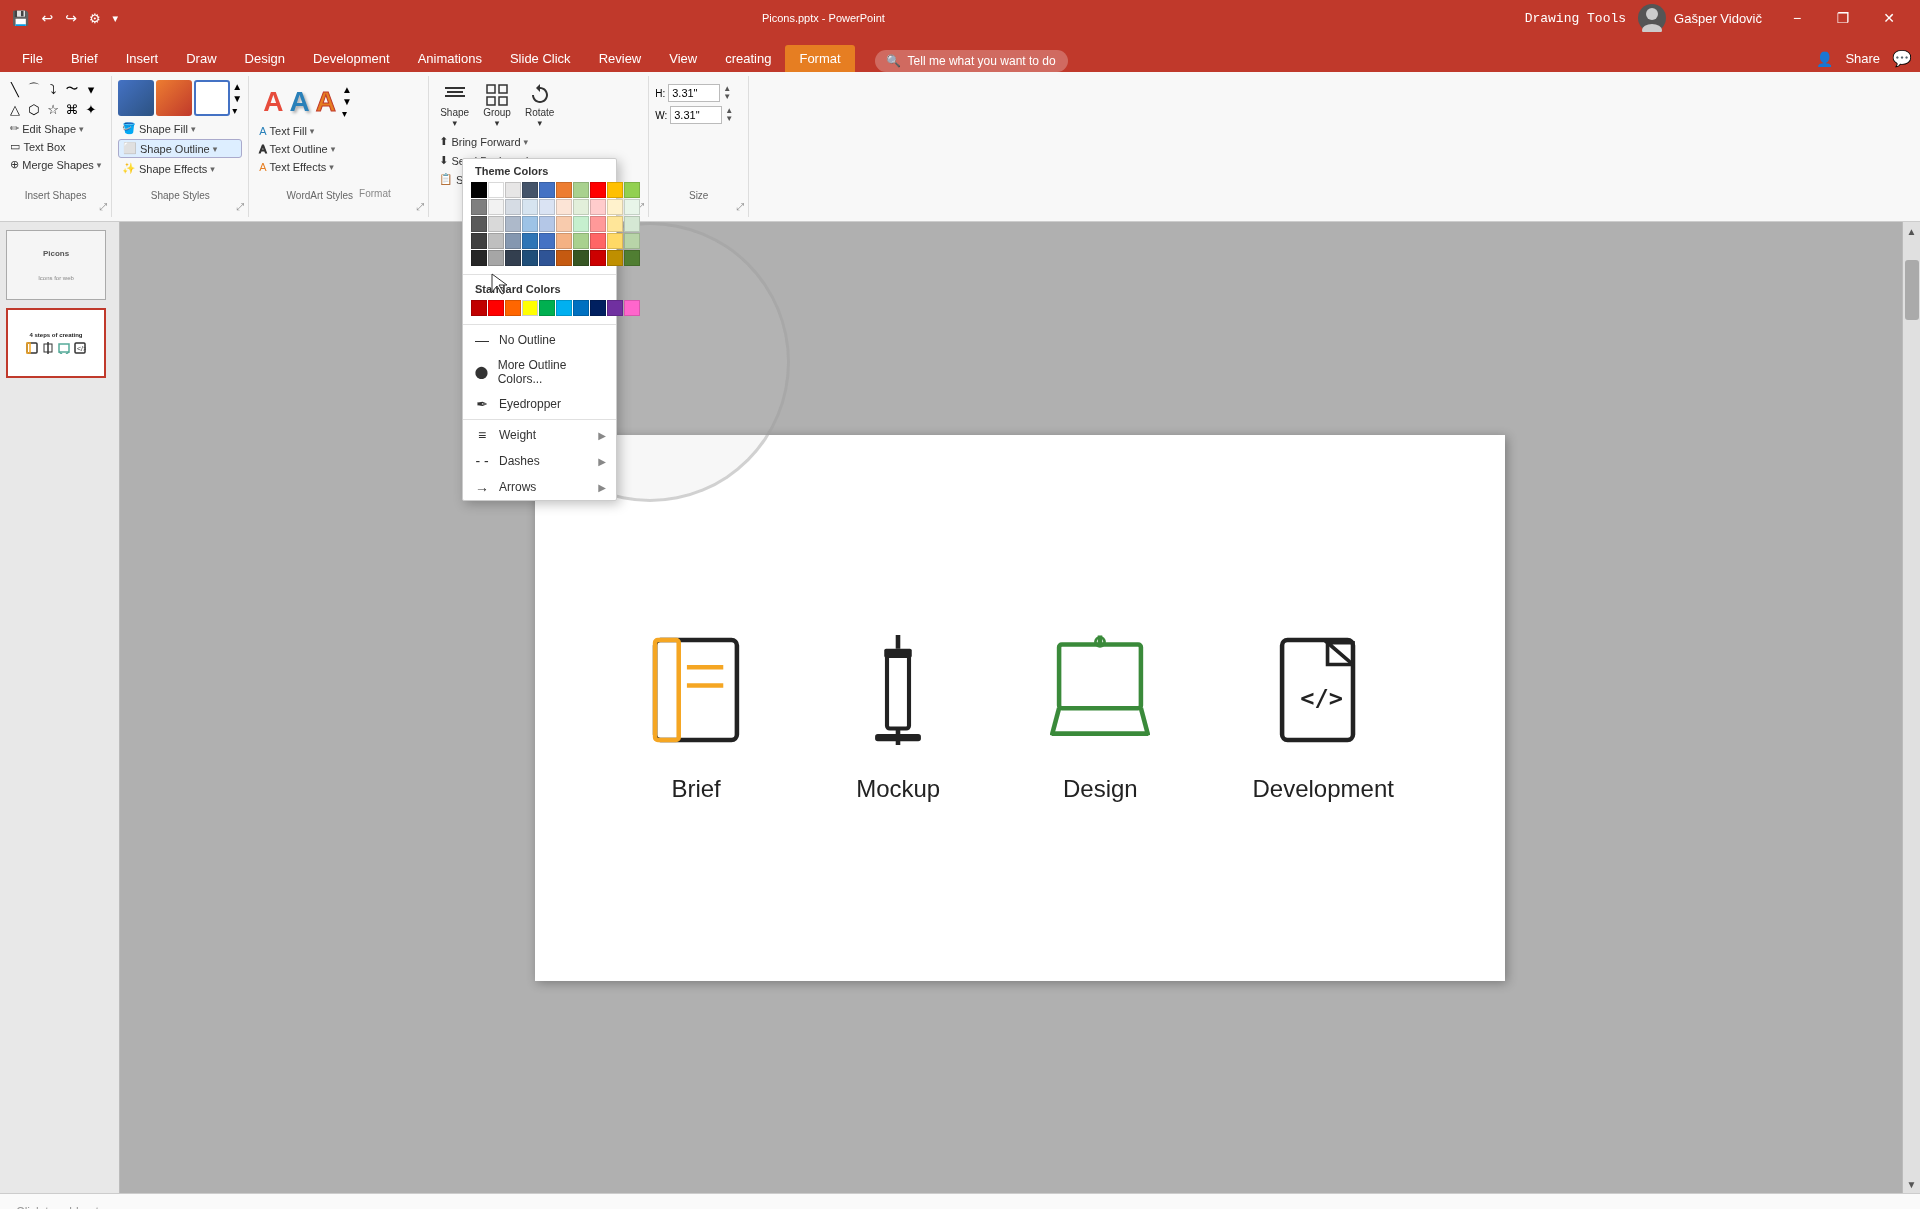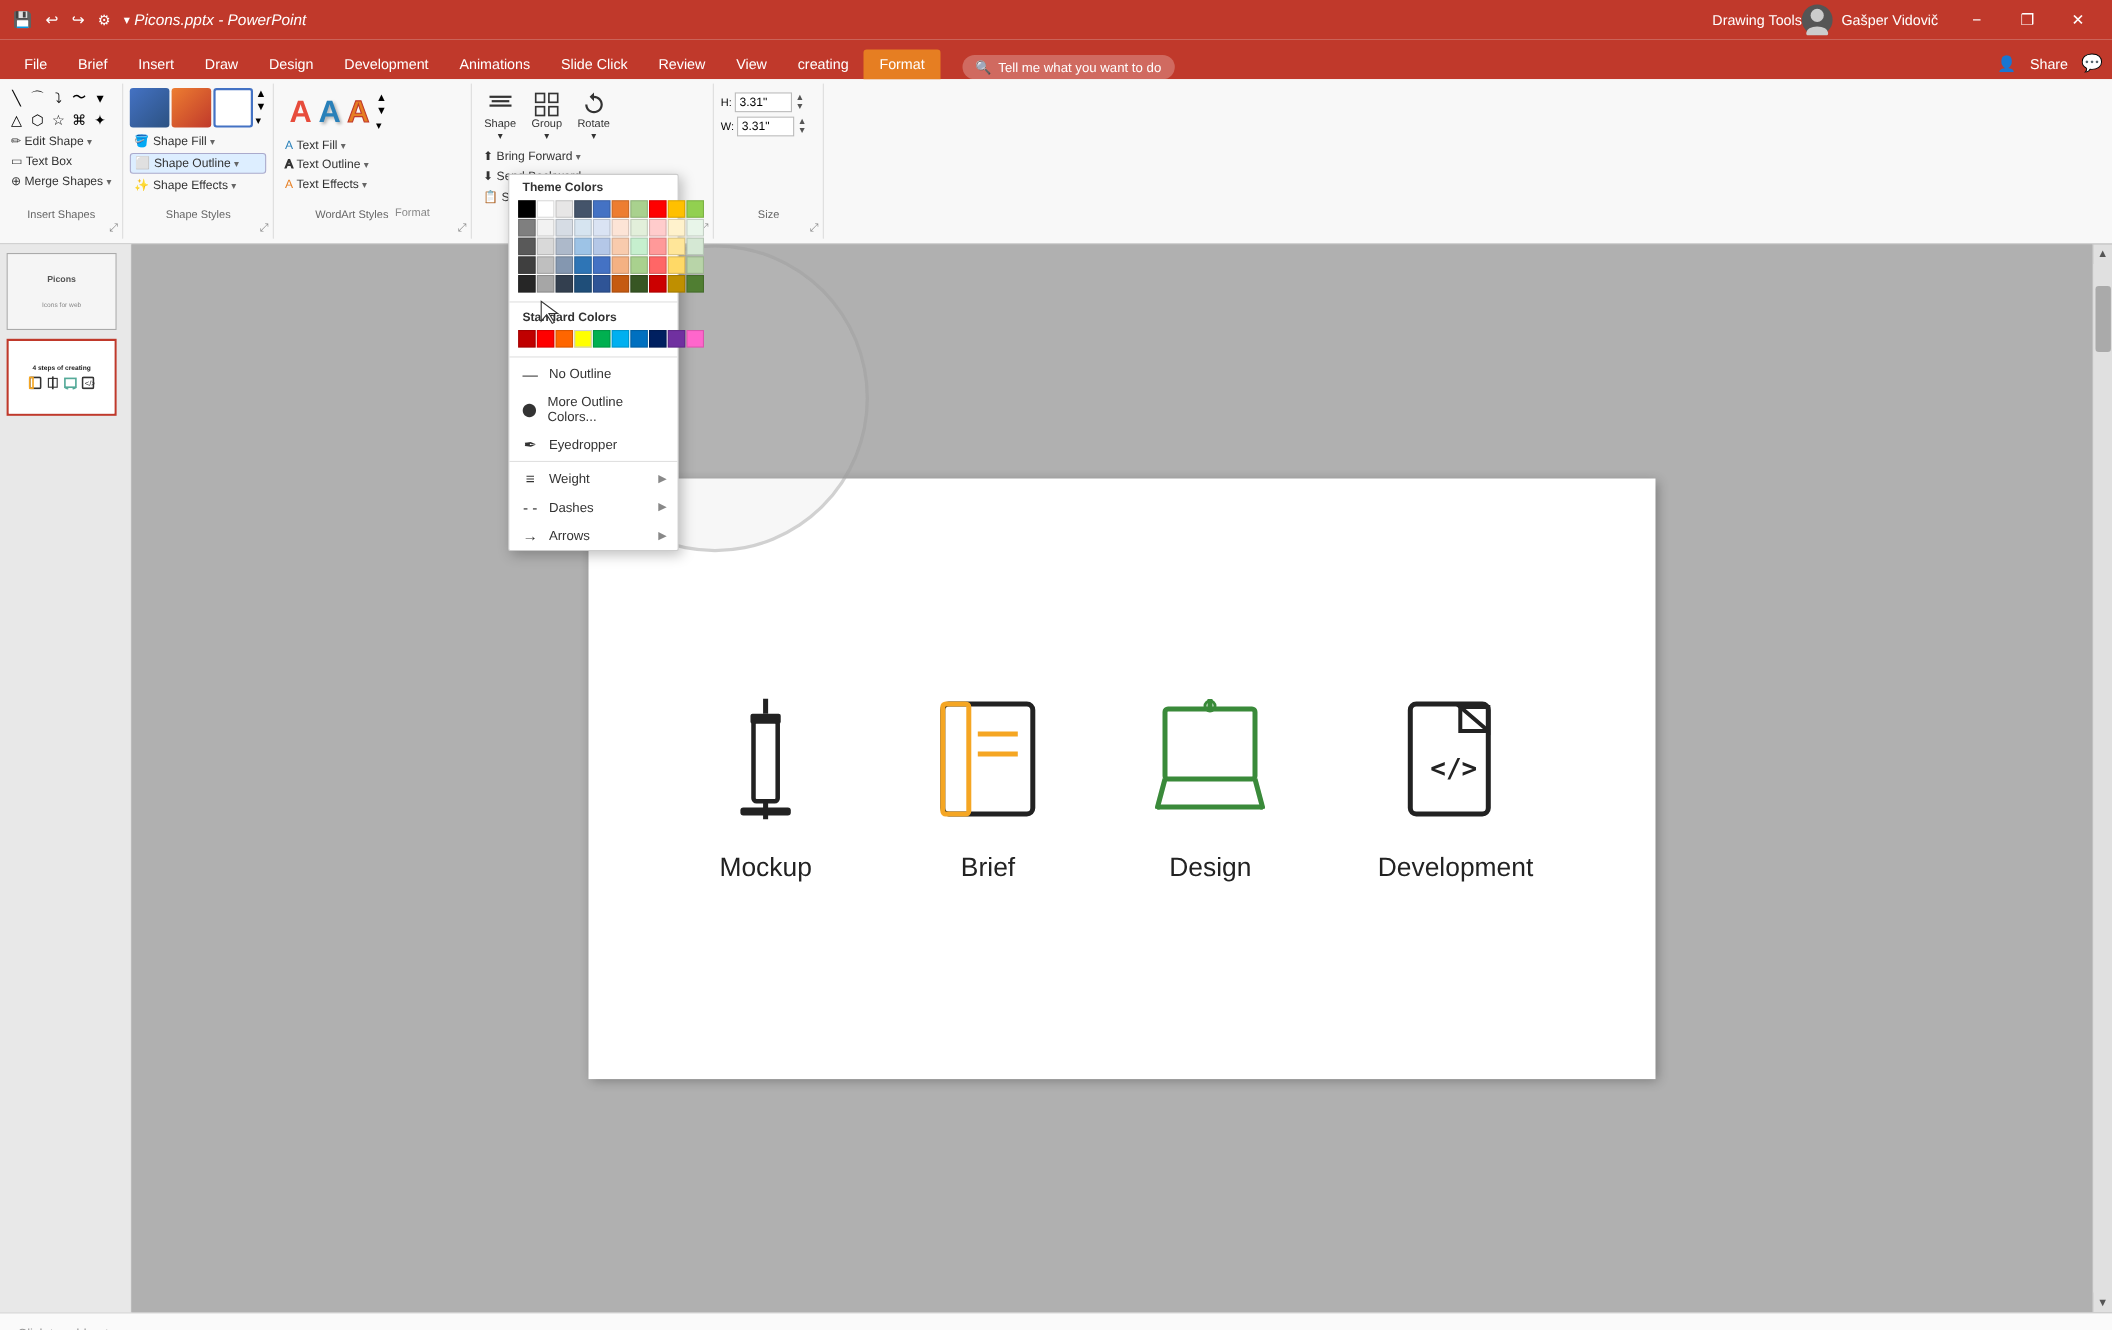--- a/index.html
+++ b/index.html
@@ -9,21 +9,21 @@
     #title-bar {
       background: #c0392b;
       height: 36px;
       display: flex;
       align-items: center;
       padding: 0 8px;
       color: white;
     }
     #title-bar .win-controls { margin-left: auto; display: flex; gap: 0; }
     #title-bar .win-btn { width: 46px; height: 36px; display: flex; align-items: center; justify-content: center; color: white; cursor: pointer; font-size: 14px; }
-    #title-bar .title-text { flex: 1; text-align: left; font-size: 14px; font-style: italic; }
+    #title-bar .title-text { flex: 1; text-align: center; font-size: 11px; }
     #title-bar .left-controls { display: flex; align-items: center; gap: 4px; }
     #title-bar .left-controls span { font-size: 16px; cursor: pointer; padding: 2px 4px; }
     #profile { display: flex; align-items: center; gap: 8px; margin-right: 12px; font-size: 13px; }
     #profile .avatar { width: 28px; height: 28px; border-radius: 50%; background: #555; display: flex; align-items: center; justify-content: center; font-size: 11px; }
 
     
     #ribbon-tabs {
       background: #c0392b;
       height: 36px;
       display: flex;
@@ -358,21 +358,21 @@
 
 <div id="title-bar">
   <div class="left-controls">
     <span style="font-size:14px;">💾</span>
     <span style="font-size:14px;">↩</span>
     <span style="font-size:14px;">↪</span>
     <span style="font-size:13px;">⚙</span>
     <span style="font-size:11px;">▾</span>
   </div>
   <div class="title-text">Picons.pptx - PowerPoint</div>
-  <div style="display:flex; align-items:center; margin-right:0;">
+  <div style="display:flex; align-items:center; margin-right:12px;font-family:Liberation Mono, monospace;">
     <span style="font-size:13px;">Drawing Tools</span>
   </div>
   <div id="profile">
     <div class="avatar">
       <svg width="28" height="28" viewBox="0 0 28 28">
           <circle cx="14" cy="10" r="6" fill="#ccc"></circle>
           <ellipse cx="14" cy="26" rx="10" ry="6" fill="#ccc"></ellipse>
         </svg>
     </div>
     <span>Gašper Vidovič</span>
@@ -630,39 +630,39 @@
       </div>
     </div>
   </div>
 
   <div id="canvas-area">
     <div id="slide-canvas">
 
 
       <div class="slide-icons-row">
 
+        <div class="slide-icon-item icon-brief">
+          <svg width="110" height="120" viewBox="0 0 110 120">
+            <rect x="10" y="5" width="90" height="110" rx="6" fill="none" stroke="#222" stroke-width="5"></rect>
+            <rect x="10" y="5" width="26" height="110" rx="3" fill="none" stroke="#f5a623" stroke-width="5"></rect>
+            <line x1="45" y1="35" x2="85" y2="35" stroke="#f5a623" stroke-width="5"></line>
+            <line x1="45" y1="55" x2="85" y2="55" stroke="#f5a623" stroke-width="5"></line>
+          </svg>
+          <div class="slide-icon-label">Brief</div>
+        </div>
+
         <div class="slide-icon-item icon-mockup">
           <svg width="80" height="120" viewBox="0 0 80 120">
             <line x1="40" y1="0" x2="40" y2="15" stroke="#222" stroke-width="5"></line>
             <rect x="25" y="15" width="30" height="10" fill="#222" rx="2"></rect>
             <rect x="28" y="22" width="24" height="80" rx="3" fill="none" stroke="#222" stroke-width="4.5"></rect>
             <line x1="40" y1="102" x2="40" y2="120" stroke="#222" stroke-width="5"></line>
             <rect x="15" y="108" width="50" height="8" rx="3" fill="#222"></rect>
           </svg>
           <div class="slide-icon-label">Mockup</div>
-        </div>
-
-        <div class="slide-icon-item icon-brief">
-          <svg width="110" height="120" viewBox="0 0 110 120">
-            <rect x="10" y="5" width="90" height="110" rx="6" fill="none" stroke="#222" stroke-width="5"></rect>
-            <rect x="10" y="5" width="26" height="110" rx="3" fill="none" stroke="#f5a623" stroke-width="5"></rect>
-            <line x1="45" y1="35" x2="85" y2="35" stroke="#f5a623" stroke-width="5"></line>
-            <line x1="45" y1="55" x2="85" y2="55" stroke="#f5a623" stroke-width="5"></line>
-          </svg>
-          <div class="slide-icon-label">Brief</div>
         </div>
 
         <div class="slide-icon-item icon-design">
           <svg width="110" height="120" viewBox="0 0 110 120">
             <rect x="10" y="10" width="90" height="70" rx="3" fill="none" stroke="#3a8a3a" stroke-width="5"></rect>
             <line x1="10" y1="80" x2="2" y2="110" stroke="#3a8a3a" stroke-width="5"></line>
             <line x1="100" y1="80" x2="108" y2="110" stroke="#3a8a3a" stroke-width="5"></line>
             <line x1="2" y1="108" x2="108" y2="108" stroke="#3a8a3a" stroke-width="5"></line>
             <line x1="55" y1="0" x2="55" y2="12" stroke="#3a8a3a" stroke-width="5"></line>
             <circle cx="55" cy="7" r="5" fill="none" stroke="#3a8a3a" stroke-width="3"></circle>

